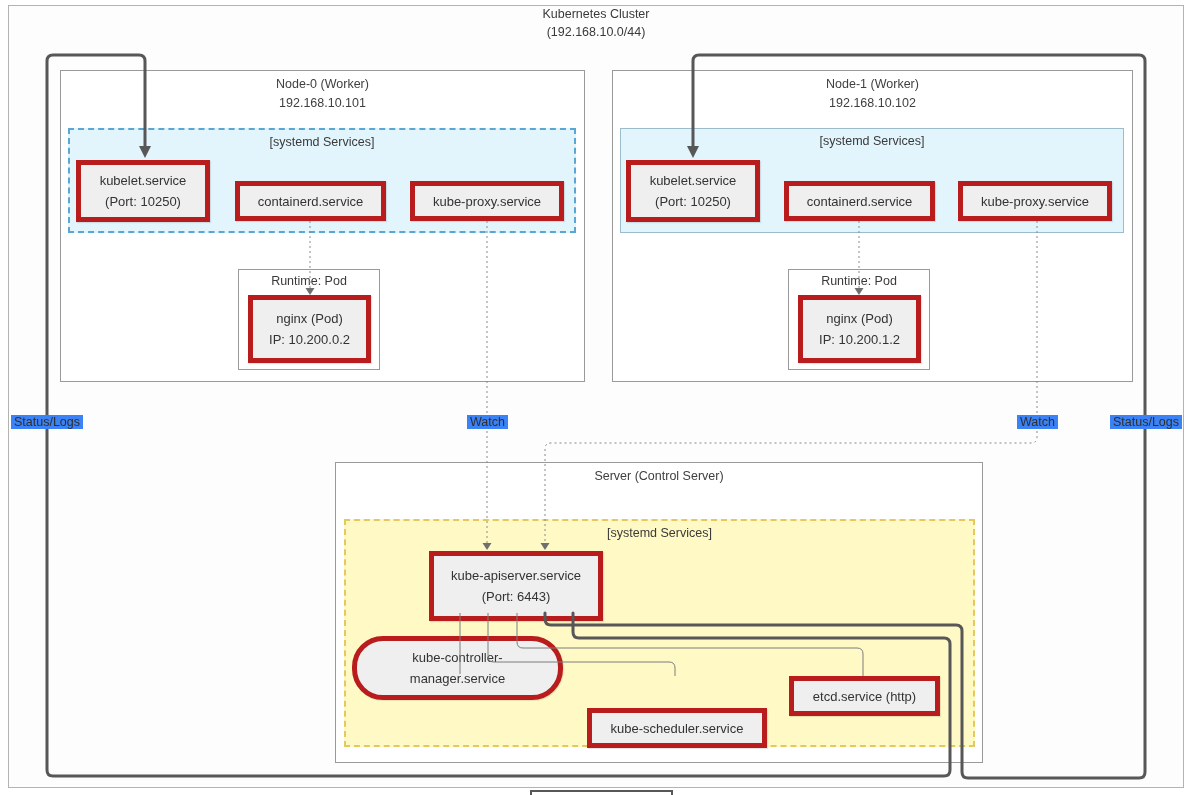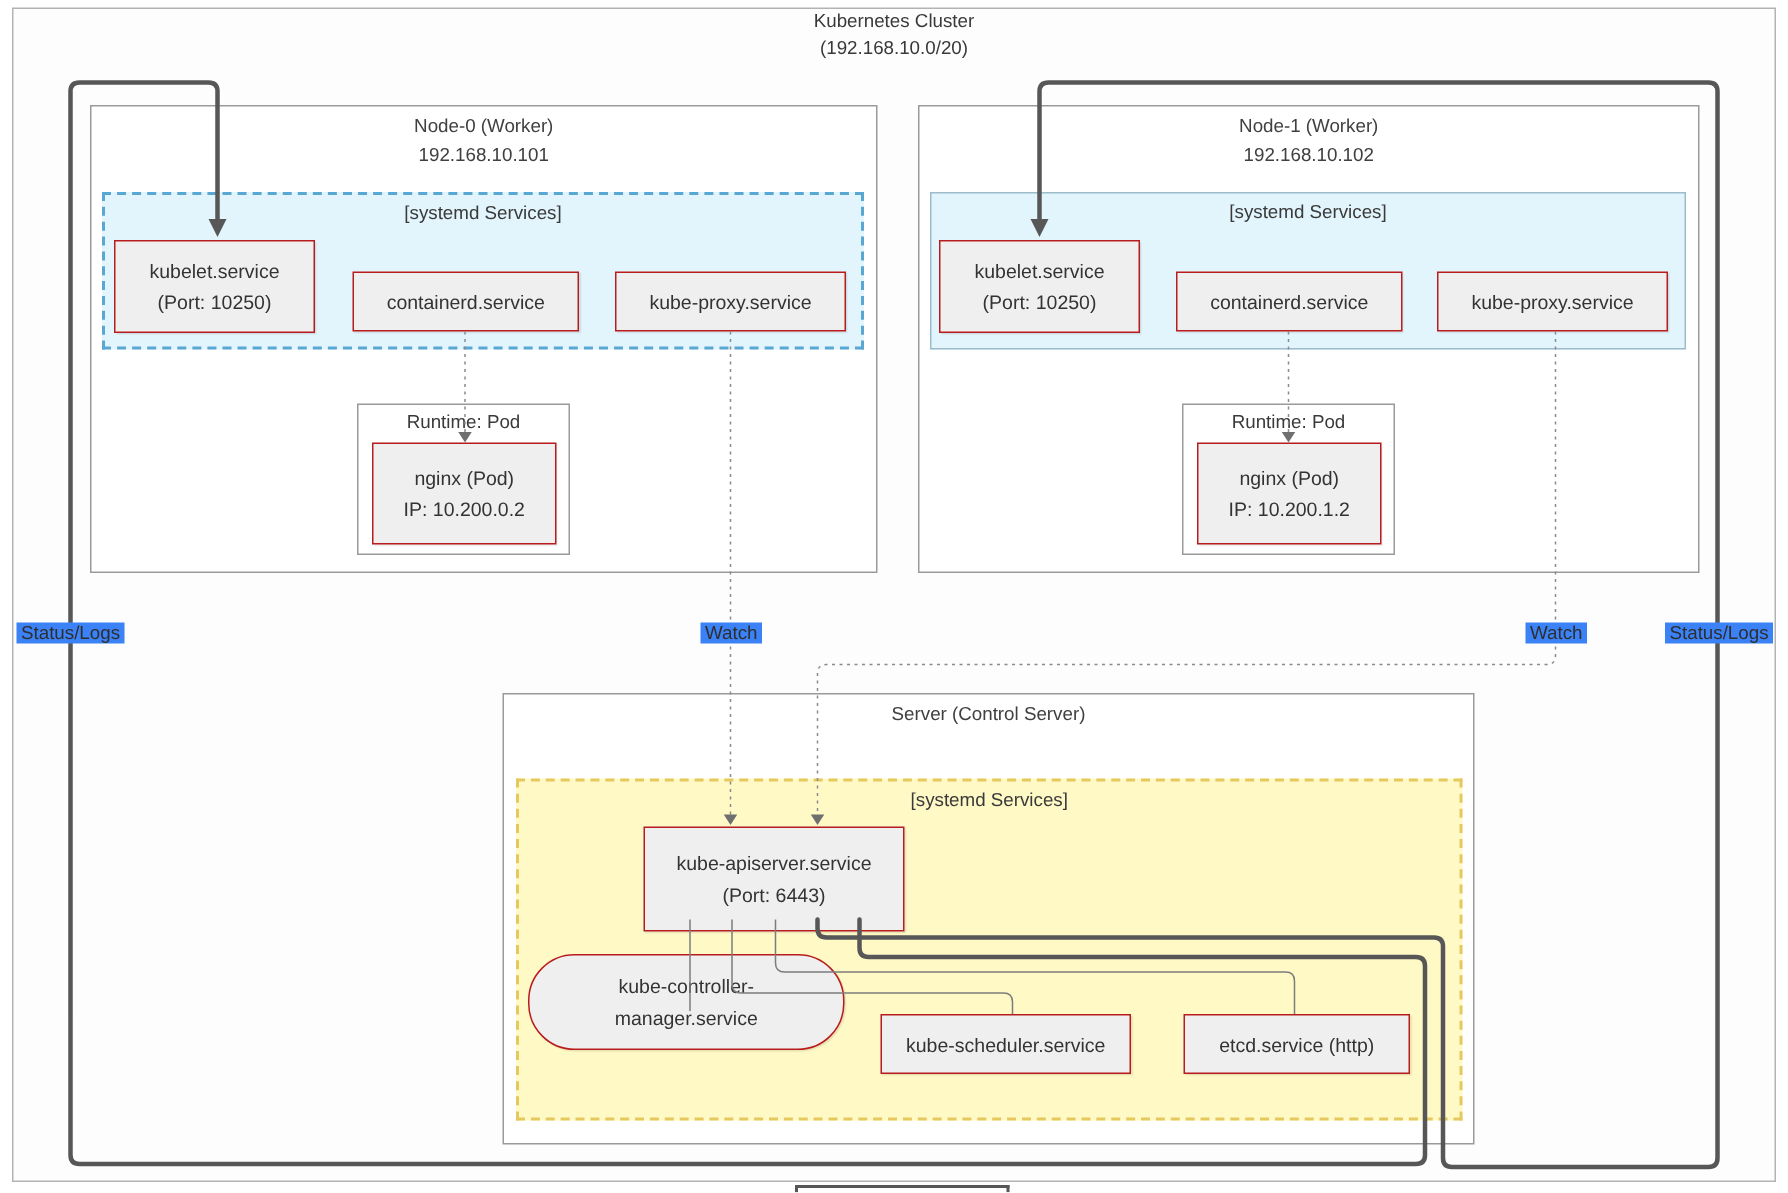--- a/index.html
+++ b/index.html
@@ -9,21 +9,21 @@
   }
   .abs{position:absolute;box-sizing:border-box;}
   .outer-box{border:1px solid #b3b3b3;background:#fdfdfd;}
   .node-box{border:1px solid #9a9a9a;background:#ffffff;}
   .group-title{text-align:center;font-size:12.5px;line-height:19px;padding-top:5px;color:#404040;}
   .systemd-box{font-size:12.5px;text-align:center;padding-top:5px;}
   .systemd-blue-dashed{background:#e2f4fc;border:2px dashed #5aa7d4;}
   .systemd-blue-solid{background:#e2f4fc;border:1px solid #9dbccb;}
   .systemd-yellow{background:#fff9c6;border:2px dashed #e6c95e;}
   .svc-box{
-    background:#efefef;border:1px solid #b91c1c;
+    background:#efefef;border:5px solid #b91c1c;
     display:flex;flex-direction:column;align-items:center;justify-content:center;
     font-size:13px;line-height:21px;text-align:center;color:#333;
     box-shadow:1px 1px 1px rgba(0,0,0,0.10);
   }
   .runtime-box{border:1px solid #9a9a9a;background:#ffffff;font-size:12.5px;text-align:center;padding-top:4px;}
   .edge-label{
     position:absolute;background:#3b82f6;font-size:12.5px;color:#2e2e2e;
     padding:0 3px;z-index:30;white-space:nowrap;
   }
   #wires{position:absolute;left:0;top:0;z-index:20;pointer-events:none;}
@@ -31,21 +31,21 @@
   .z10{z-index:10;}
 </style>
 </head>
 <body>
 
 <div id="canvas">
 
   <div class="abs outer-box" style="left:8px;top:5px;width:1176px;height:783px;"></div>
   <div class="abs" style="left:8px;top:5px;width:1176px;text-align:center;font-size:12.5px;line-height:18px;">
     <div>Kubernetes Cluster</div>
-    <div>(192.168.10.0/20)</div>
+    <div>(192.168.10.0/44)</div>
   </div>
 
   <div class="abs node-box" style="left:60px;top:70px;width:525px;height:312px;"></div>
   <div class="abs group-title" style="left:60px;top:70px;width:525px;">
     <div>Node-0 (Worker)</div>
     <div>192.168.10.101</div>
   </div>
 
   <div class="abs systemd-box systemd-blue-dashed" style="left:68px;top:128px;width:508px;height:105px;">
     <span>[systemd Services]</span>
@@ -110,21 +110,21 @@
 
   <div class="abs svc-box z10" style="left:429px;top:551px;width:174px;height:70px;">
     <span>kube-apiserver.service</span>
     <span>(Port: 6443)</span>
   </div>
 
   <div class="abs svc-box" style="left:352px;top:636px;width:211px;height:64px;border-radius:31px;">
     <span>kube-controller-</span>
     <span>manager.service</span>
   </div>
-  <div class="abs svc-box" style="left:587px;top:676px;width:167px;height:40px;">
+  <div class="abs svc-box" style="left:587px;top:708px;width:180px;height:40px;">
     <span>kube-scheduler.service</span>
   </div>
   <div class="abs svc-box" style="left:789px;top:676px;width:151px;height:40px;">
     <span>etcd.service (http)</span>
   </div>
 
   <div class="abs cropped-box" style="left:530px;top:790px;width:143px;height:5px;"></div>
 
   <svg id="wires" width="1192" height="795" viewBox="0 0 1192 795">
 

